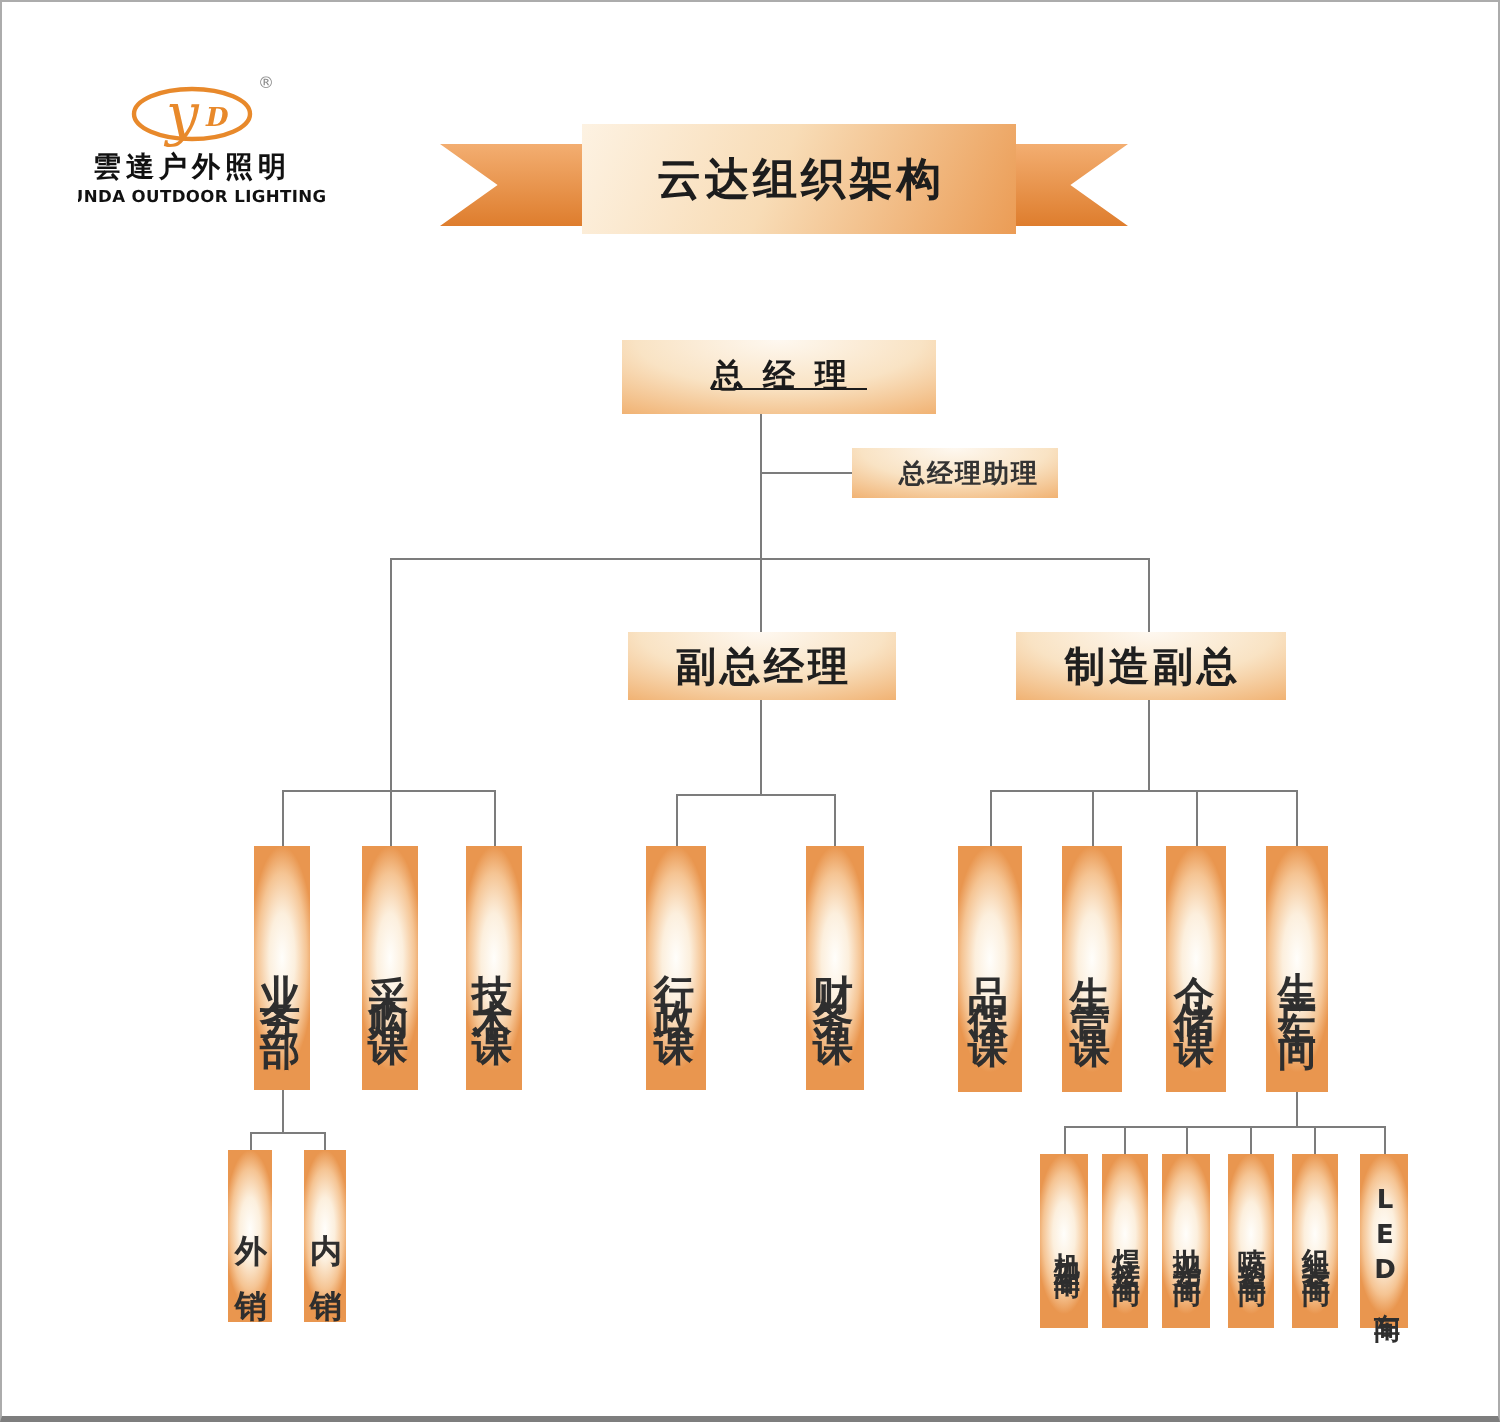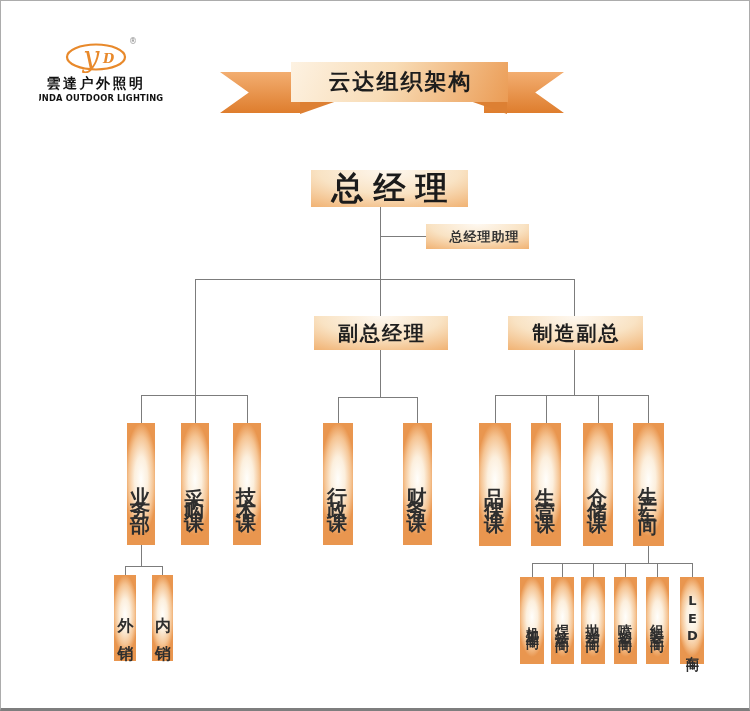--- a/index.html
+++ b/index.html
@@ -21,34 +21,34 @@
     background:radial-gradient(ellipse 58% 46% at 50% 46%, #FFFEFB 0%, #FCEFDD 40%, #F5C493 76%, #E9964F 100%);
   }
   .vt{writing-mode:vertical-rl;text-orientation:upright;font-weight:bold;color:#2e2e2e;white-space:nowrap;}
   .vt3{font-size:20px;letter-spacing:13px;margin-bottom:-13px;}
   .vt4{font-size:19px;letter-spacing:10px;margin-bottom:-10px;}
   .vt2{font-size:16px;letter-spacing:28px;margin-bottom:-28px;}
   .vtw4{font-size:14px;letter-spacing:5px;margin-bottom:-5px;}
   .vtw5{font-size:13px;letter-spacing:2.5px;margin-bottom:-2.5px;}
   
   .ribbon-rect{
-    position:absolute;left:290px;top:61px;width:215px;height:40px;z-index:2;
+    position:absolute;left:290px;top:61px;width:215px;height:55px;z-index:2;
     display:flex;align-items:center;justify-content:center;
     background:linear-gradient(115deg,#FDF2E2 0%,#F8DCB6 45%,#EB9C55 100%);
     font-size:22px;font-weight:bold;letter-spacing:2px;padding-left:2px;color:#1d1d1d;
   }
   .tail{position:absolute;top:71px;width:80px;height:41px;z-index:1;
     background:linear-gradient(to bottom,#F3AE71,#DE7D2D);}
   .tail-l{left:219px;clip-path:polygon(0 0,100% 0,100% 100%,0 100%,36% 50%);}
   .tail-r{left:483px;clip-path:polygon(0 0,100% 0,64% 50%,100% 100%,0 100%);}
   .fold{position:absolute;top:100px;width:37px;height:13px;z-index:1;background:#DD8033;}
   .fold-l{left:299px;clip-path:polygon(0 0,100% 0,0 100%);}
   .fold-r{left:469px;clip-path:polygon(0 0,100% 0,100% 100%);}
   
-  .t-gm{font-size:32px;letter-spacing:10px;padding-left:10px;color:#1b1b1b;}
+  .t-gm{font-size:16px;letter-spacing:10px;padding-left:10px;color:#1b1b1b;text-decoration:underline;}
   .t-mid{font-size:20px;letter-spacing:2px;padding-left:2px;color:#1f1f1f;}
   .t-asst{font-size:13px;letter-spacing:1px;padding-left:14px;color:#333;}
   .logo{position:absolute;left:38px;top:30px;width:125px;height:75px;}
 </style>
 </head>
 <body>
 
 <div class="frame">
 
   <div class="logo">

